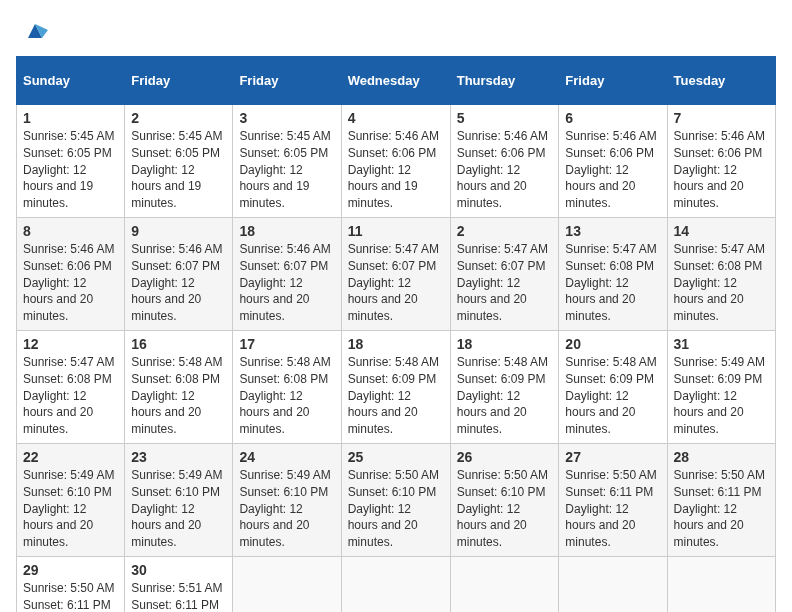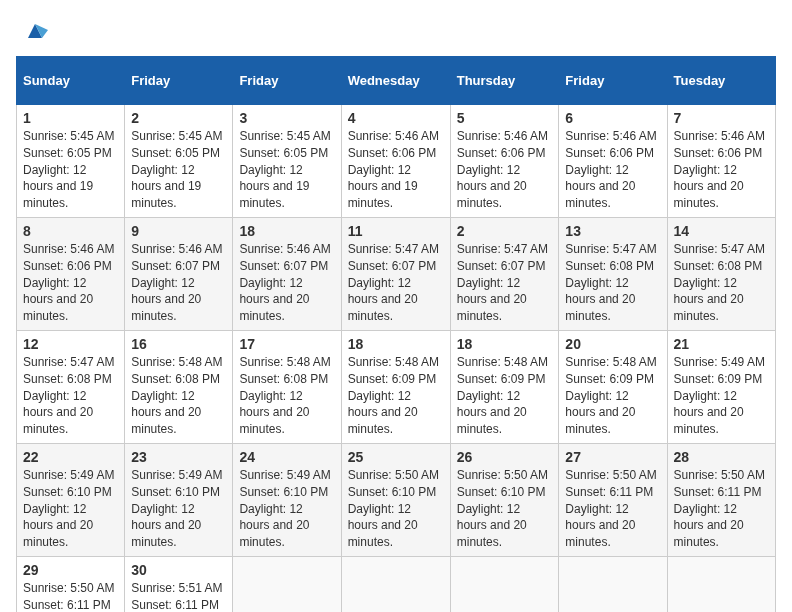--- a/index.html
+++ b/index.html
@@ -206,21 +206,21 @@
         </td>
         <td>
           <span class="day-number">18</span>
           <span class="day-detail">Sunrise: 5:48 AM<br>Sunset: 6:09 PM<br>Daylight: 12 hours and 20 minutes.</span>
         </td>
         <td>
           <span class="day-number">20</span>
           <span class="day-detail">Sunrise: 5:48 AM<br>Sunset: 6:09 PM<br>Daylight: 12 hours and 20 minutes.</span>
         </td>
         <td>
-          <span class="day-number">21</span>
+          <span class="day-number">31</span>
           <span class="day-detail">Sunrise: 5:49 AM<br>Sunset: 6:09 PM<br>Daylight: 12 hours and 20 minutes.</span>
         </td>
       </tr>
       <tr>
         <td>
           <span class="day-number">22</span>
           <span class="day-detail">Sunrise: 5:49 AM<br>Sunset: 6:10 PM<br>Daylight: 12 hours and 20 minutes.</span>
         </td>
         <td>
           <span class="day-number">23</span>

